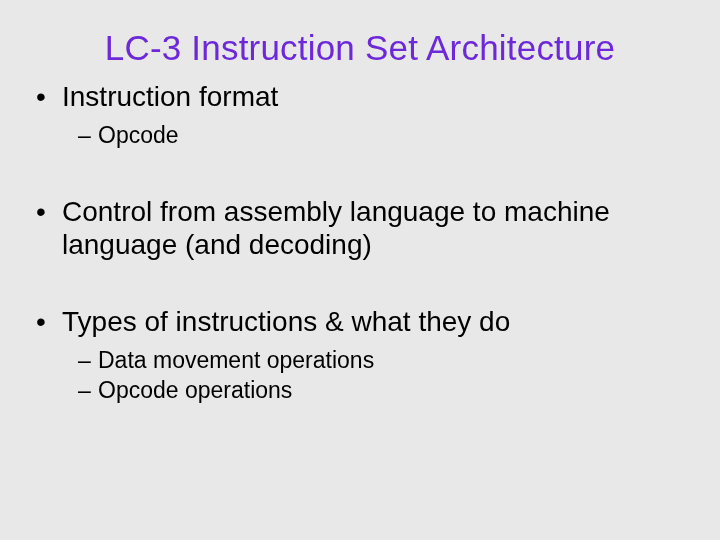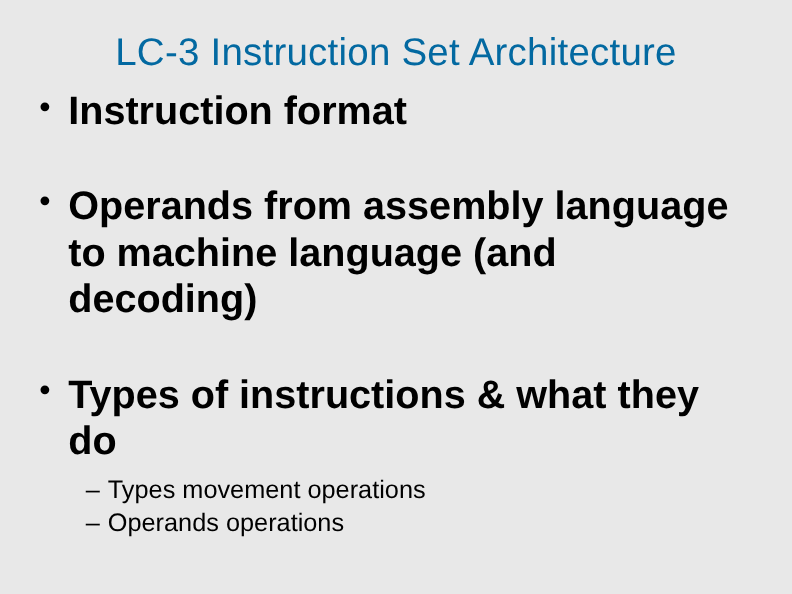--- a/index.html
+++ b/index.html
@@ -11,44 +11,43 @@
     font-family: Arial, Helvetica, sans-serif;
     color: #000;
   }
   .slide {
     box-sizing: border-box;
     width: 720px;
     height: 540px;
     padding: 28px 34px 20px 34px;
   }
   .title {
-    color: #0369a1;
+    color: #6d28d9;
     font-size: 35px;
     text-align: center;
     margin: 0 0 12px 0;
     font-weight: 400;
     letter-spacing: 0.2px;
   }
   ul.top {
     list-style: none;
     margin: 0;
     padding: 0;
   }
   ul.top > li {
     margin: 0 0 44px 0;
   }
   ul.top > li:last-child {
     margin-bottom: 16px;
   }
   .l1 {
-    font-size: 36px;
+    font-size: 28px;
     line-height: 1.18;
     padding-left: 28px;
     position: relative;
-    font-weight: bold;
   }
   .l1::before {
     content: "•";
     position: absolute;
     left: 2px;
     top: 0;
     font-size: 28px;
     color: #000;
   }
   ul.sub {
@@ -73,29 +72,30 @@
 <body>
 
 <div class="slide">
   <h1 class="title">LC-3 Instruction Set Architecture</h1>
 
   <ul class="top">
 
     <li>
       <div class="l1">Instruction format</div>
       <ul class="sub">
+        <li class="l2">Opcode</li>
       </ul>
     </li>
 
     <li>
-      <div class="l1">Operands from assembly language to machine language (and decoding)</div>
+      <div class="l1">Control from assembly language to machine language (and decoding)</div>
     </li>
 
     <li>
       <div class="l1">Types of instructions &amp; what they do</div>
       <ul class="sub">
-        <li class="l2">Types movement operations</li>
-        <li class="l2">Operands operations</li>
+        <li class="l2">Data movement operations</li>
+        <li class="l2">Opcode operations</li>
       </ul>
     </li>
 
   </ul>
 </div>
 
 </body></html>

